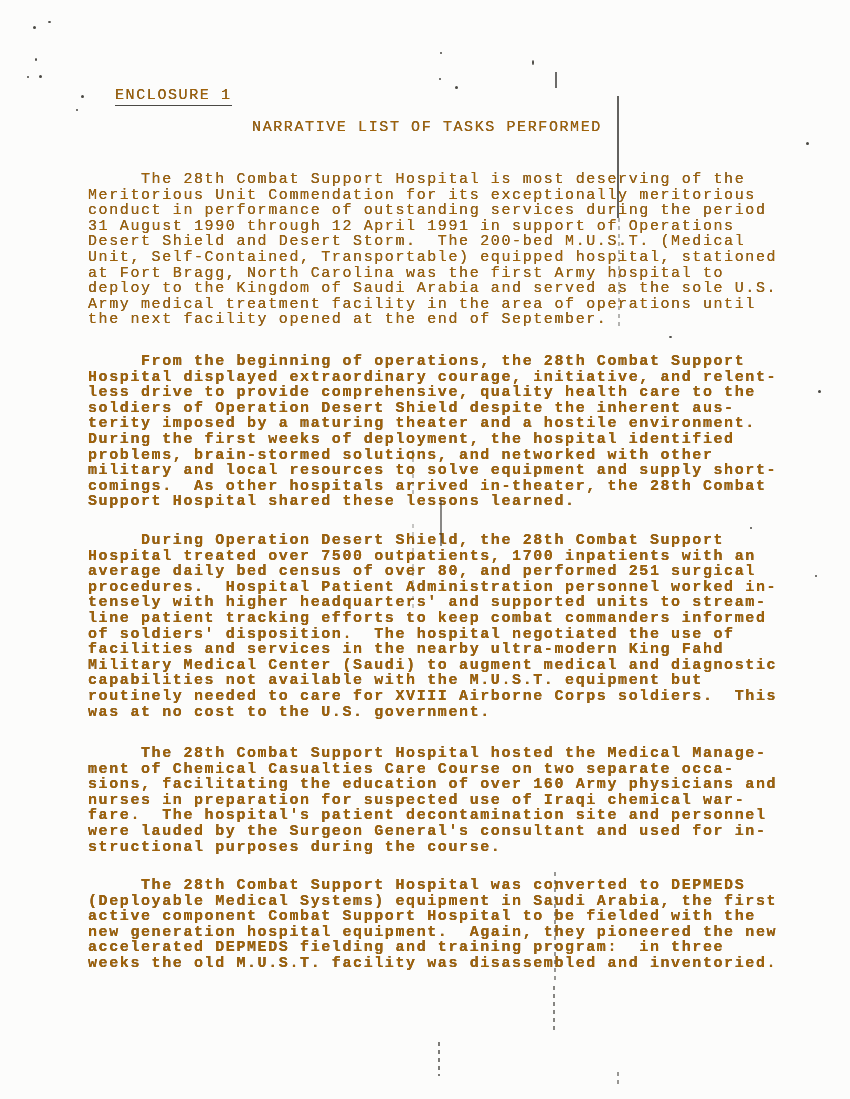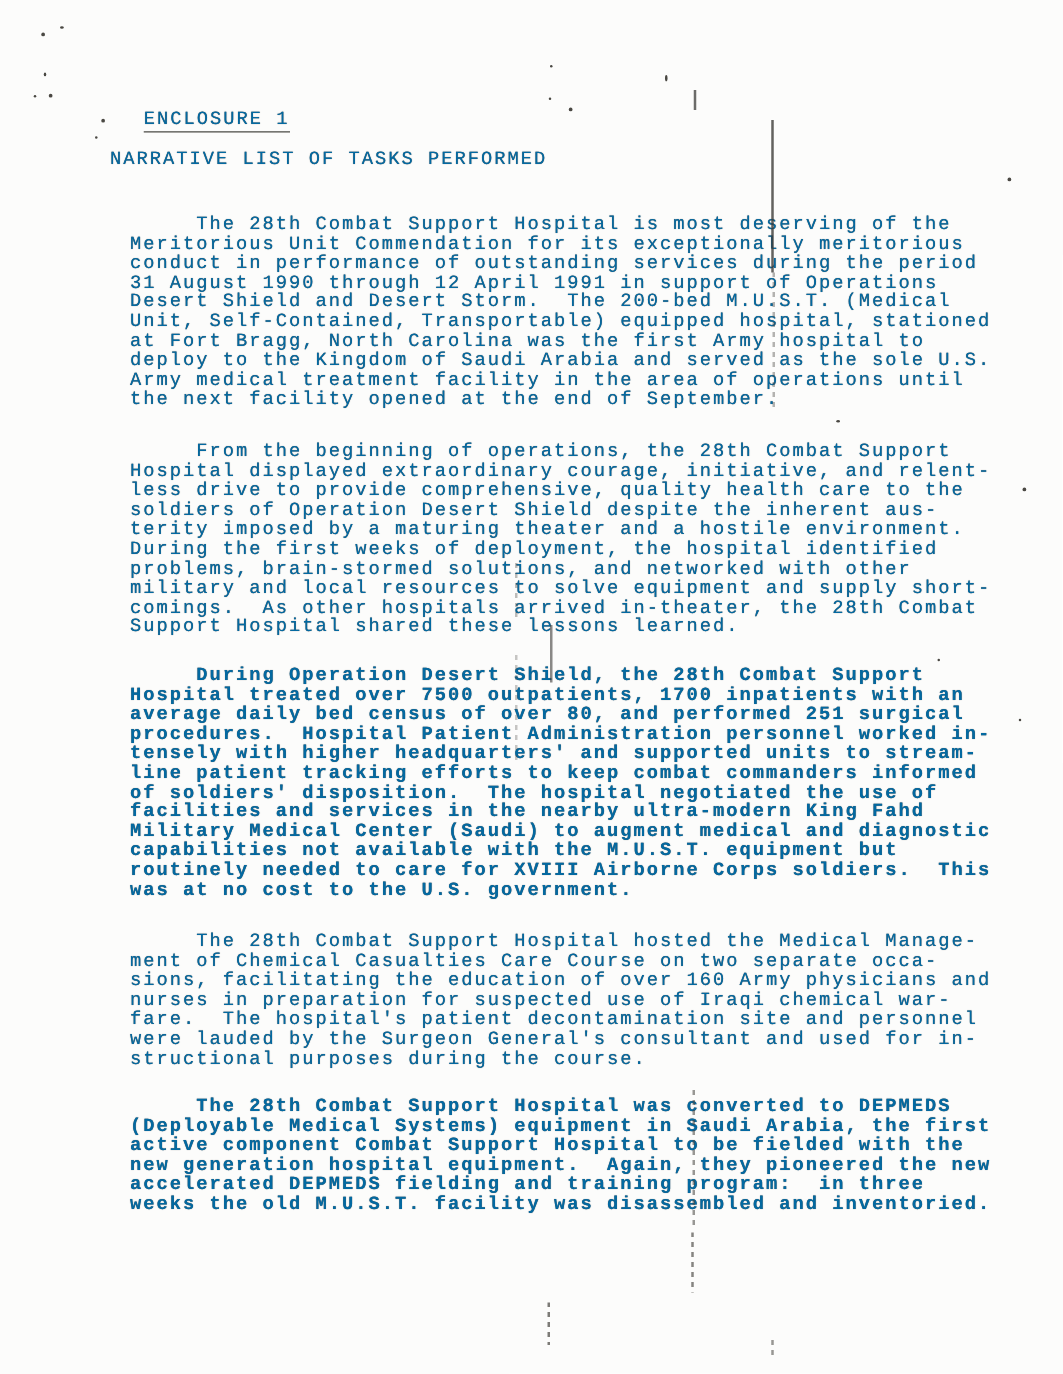--- a/index.html
+++ b/index.html
@@ -15,39 +15,40 @@
     overflow: hidden;
     font-family: "Liberation Mono", "DejaVu Sans Mono", monospace;
     color: #2f2e2b;
   }
   .typewriter {
     position: absolute;
     font-size: 15px;
     line-height: 15.6px;
     letter-spacing: 1.6px;
     white-space: pre;
-    color: #0369a1;
+    color: #a16207;
     text-shadow: 0 0 0.6px rgba(45,44,40,0.85);
   }
   .enclosure-label {
     left: 115px;
     top: 88px;
     border-bottom: 1.6px solid #4a4945;
     padding-bottom: 1px;
   }
   .doc-title {
     left: 88px;
     top: 120px;
     width: 678px;
+    text-align: center;
   }
-  .para { left: 88px; width: 720px; margin-left: 16px; }
+  .para { left: 88px; width: 720px; }
   .p1 { top: 172px; }
-  .p2 { top: 354px; }
+  .p2 { top: 354px; font-weight: bold; }
   .p3 { top: 533px; font-weight: bold; }
-  .p4 { top: 746px; }
+  .p4 { top: 746px; font-weight: bold; }
   .p5 { top: 878px; font-weight: bold; }
 
   
   .v-line {
     position: absolute;
     width: 2px;
   }
   .v-solid { background: #3c3b38; }
   .v-dash {
     background: repeating-linear-gradient(

